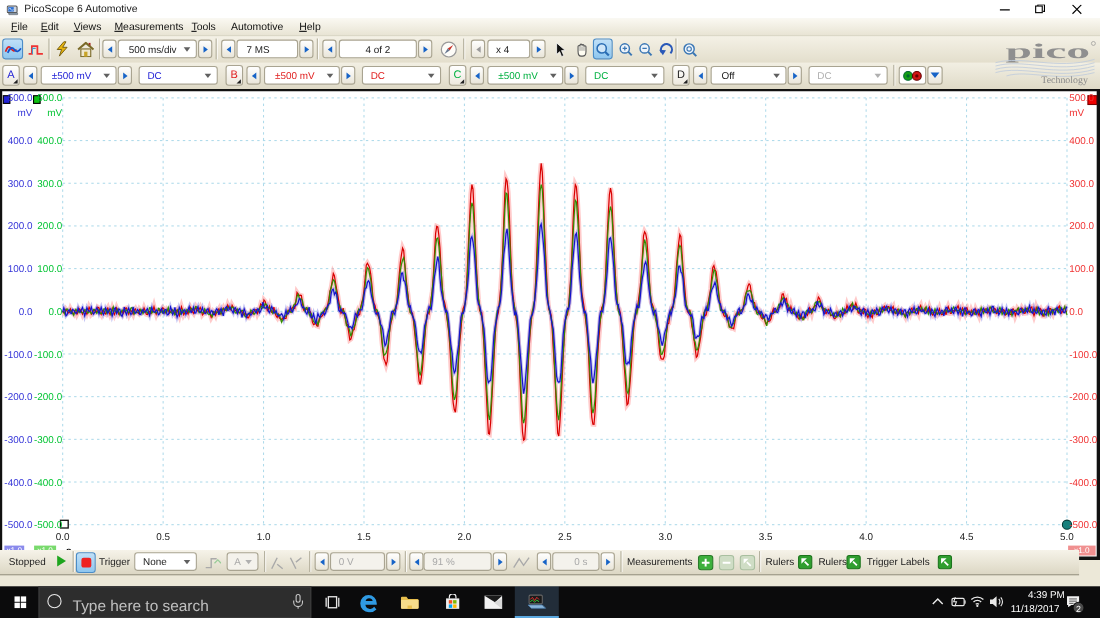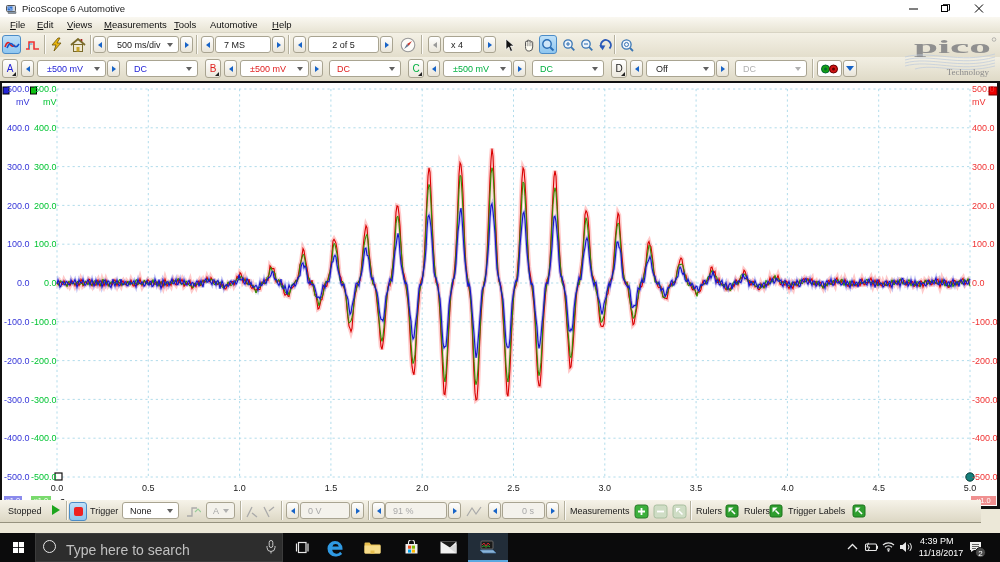--- a/index.html
+++ b/index.html
@@ -100,21 +100,21 @@
  <div class="bx" style="left:215px;width:56px">
       <span style="margin-left:8px">7 MS</span>
     </div>
  <div class="sp" style="left:272px">
       <span class="tr"></span>
     </div>
  <div class="vsep" style="left:288px"></div>
  <div class="sp" style="left:293px">
       <span class="tl"></span>
     </div>
- <div class="bx" style="left:308px;width:71px;justify-content:center">2 of 5</div>
+ <div class="bx" style="left:308px;width:71px;justify-content:center">4 of 2</div>
  <div class="sp" style="left:380px">
       <span class="tr"></span>
     </div>
  <div class="ibtn" style="left:398px">
   <svg width="16" height="16" viewBox="0 0 16 16">
    <circle cx="8" cy="8" r="6.8" fill="#fdfcf8" stroke="#999" stroke-width="1.1"></circle>
    <path d="M12 4 L8.8 8.8 L7 7 z" fill="#c8332a"></path>
    <path d="M4 12 L7 7 l1.8 1.8 z" fill="#667790"></path>
   </svg>
  </div>
@@ -523,20 +523,20 @@
   <path d="M5.5 0.8 L4 5 h2.5 L5 9.2" stroke="#e8e8e8" stroke-width="1" fill="none"></path>
  </svg>
  <svg class="abs" style="left:882px;top:8px" width="13" height="11" viewBox="0 0 13 11">
   <path d="M1 4 a8 8 0 0 1 11 0 M3 6.2 a5 5 0 0 1 7 0 M5 8.4 a2.4 2.4 0 0 1 3 0" fill="none" stroke="#e8e8e8" stroke-width="1.2"></path>
   <circle cx="6.5" cy="9.8" r="1" fill="#e8e8e8"></circle>
  </svg>
  <svg class="abs" style="left:899px;top:8px" width="13" height="12" viewBox="0 0 13 12">
   <path d="M1 4 h2.5 L7 1 v10 L3.5 8 H1 z" fill="#e8e8e8"></path>
   <path d="M9 3.5 a4 4 0 0 1 0 5 M10.8 2 a6.5 6.5 0 0 1 0 8" fill="none" stroke="#e8e8e8" stroke-width="1"></path>
  </svg>
- <span class="abs" style="left:920px;top:3px;width:48px;text-align:left;color:#fff;font-size:9px">4:39 PM</span>
+ <span class="abs" style="left:920px;top:3px;width:48px;text-align:right;color:#fff;font-size:9px">4:39 PM</span>
  <span class="abs" style="left:914px;top:15px;width:54px;text-align:center;color:#fff;font-size:9px">11/18/2017</span>
  <svg class="abs" style="left:969px;top:8px" width="13" height="11" viewBox="0 0 13 11">
   <path d="M1 1 h11 v8 h-7 l-3 2 v-2 h-1 z" fill="#f0f0f0"></path>
   <path d="M3 3.5 h7 M3 5.5 h7 M3 7.5 h4" stroke="#555" stroke-width=".9"></path>
  </svg>
  <span class="abs" style="left:975px;top:14px;width:11px;height:11px;background:#4a4a4a;border:1px solid #0b0b0c;border-radius:50%;color:#fff;font-size:8px;text-align:center;line-height:11px">2</span>
 </div>
 
 </body></html>

